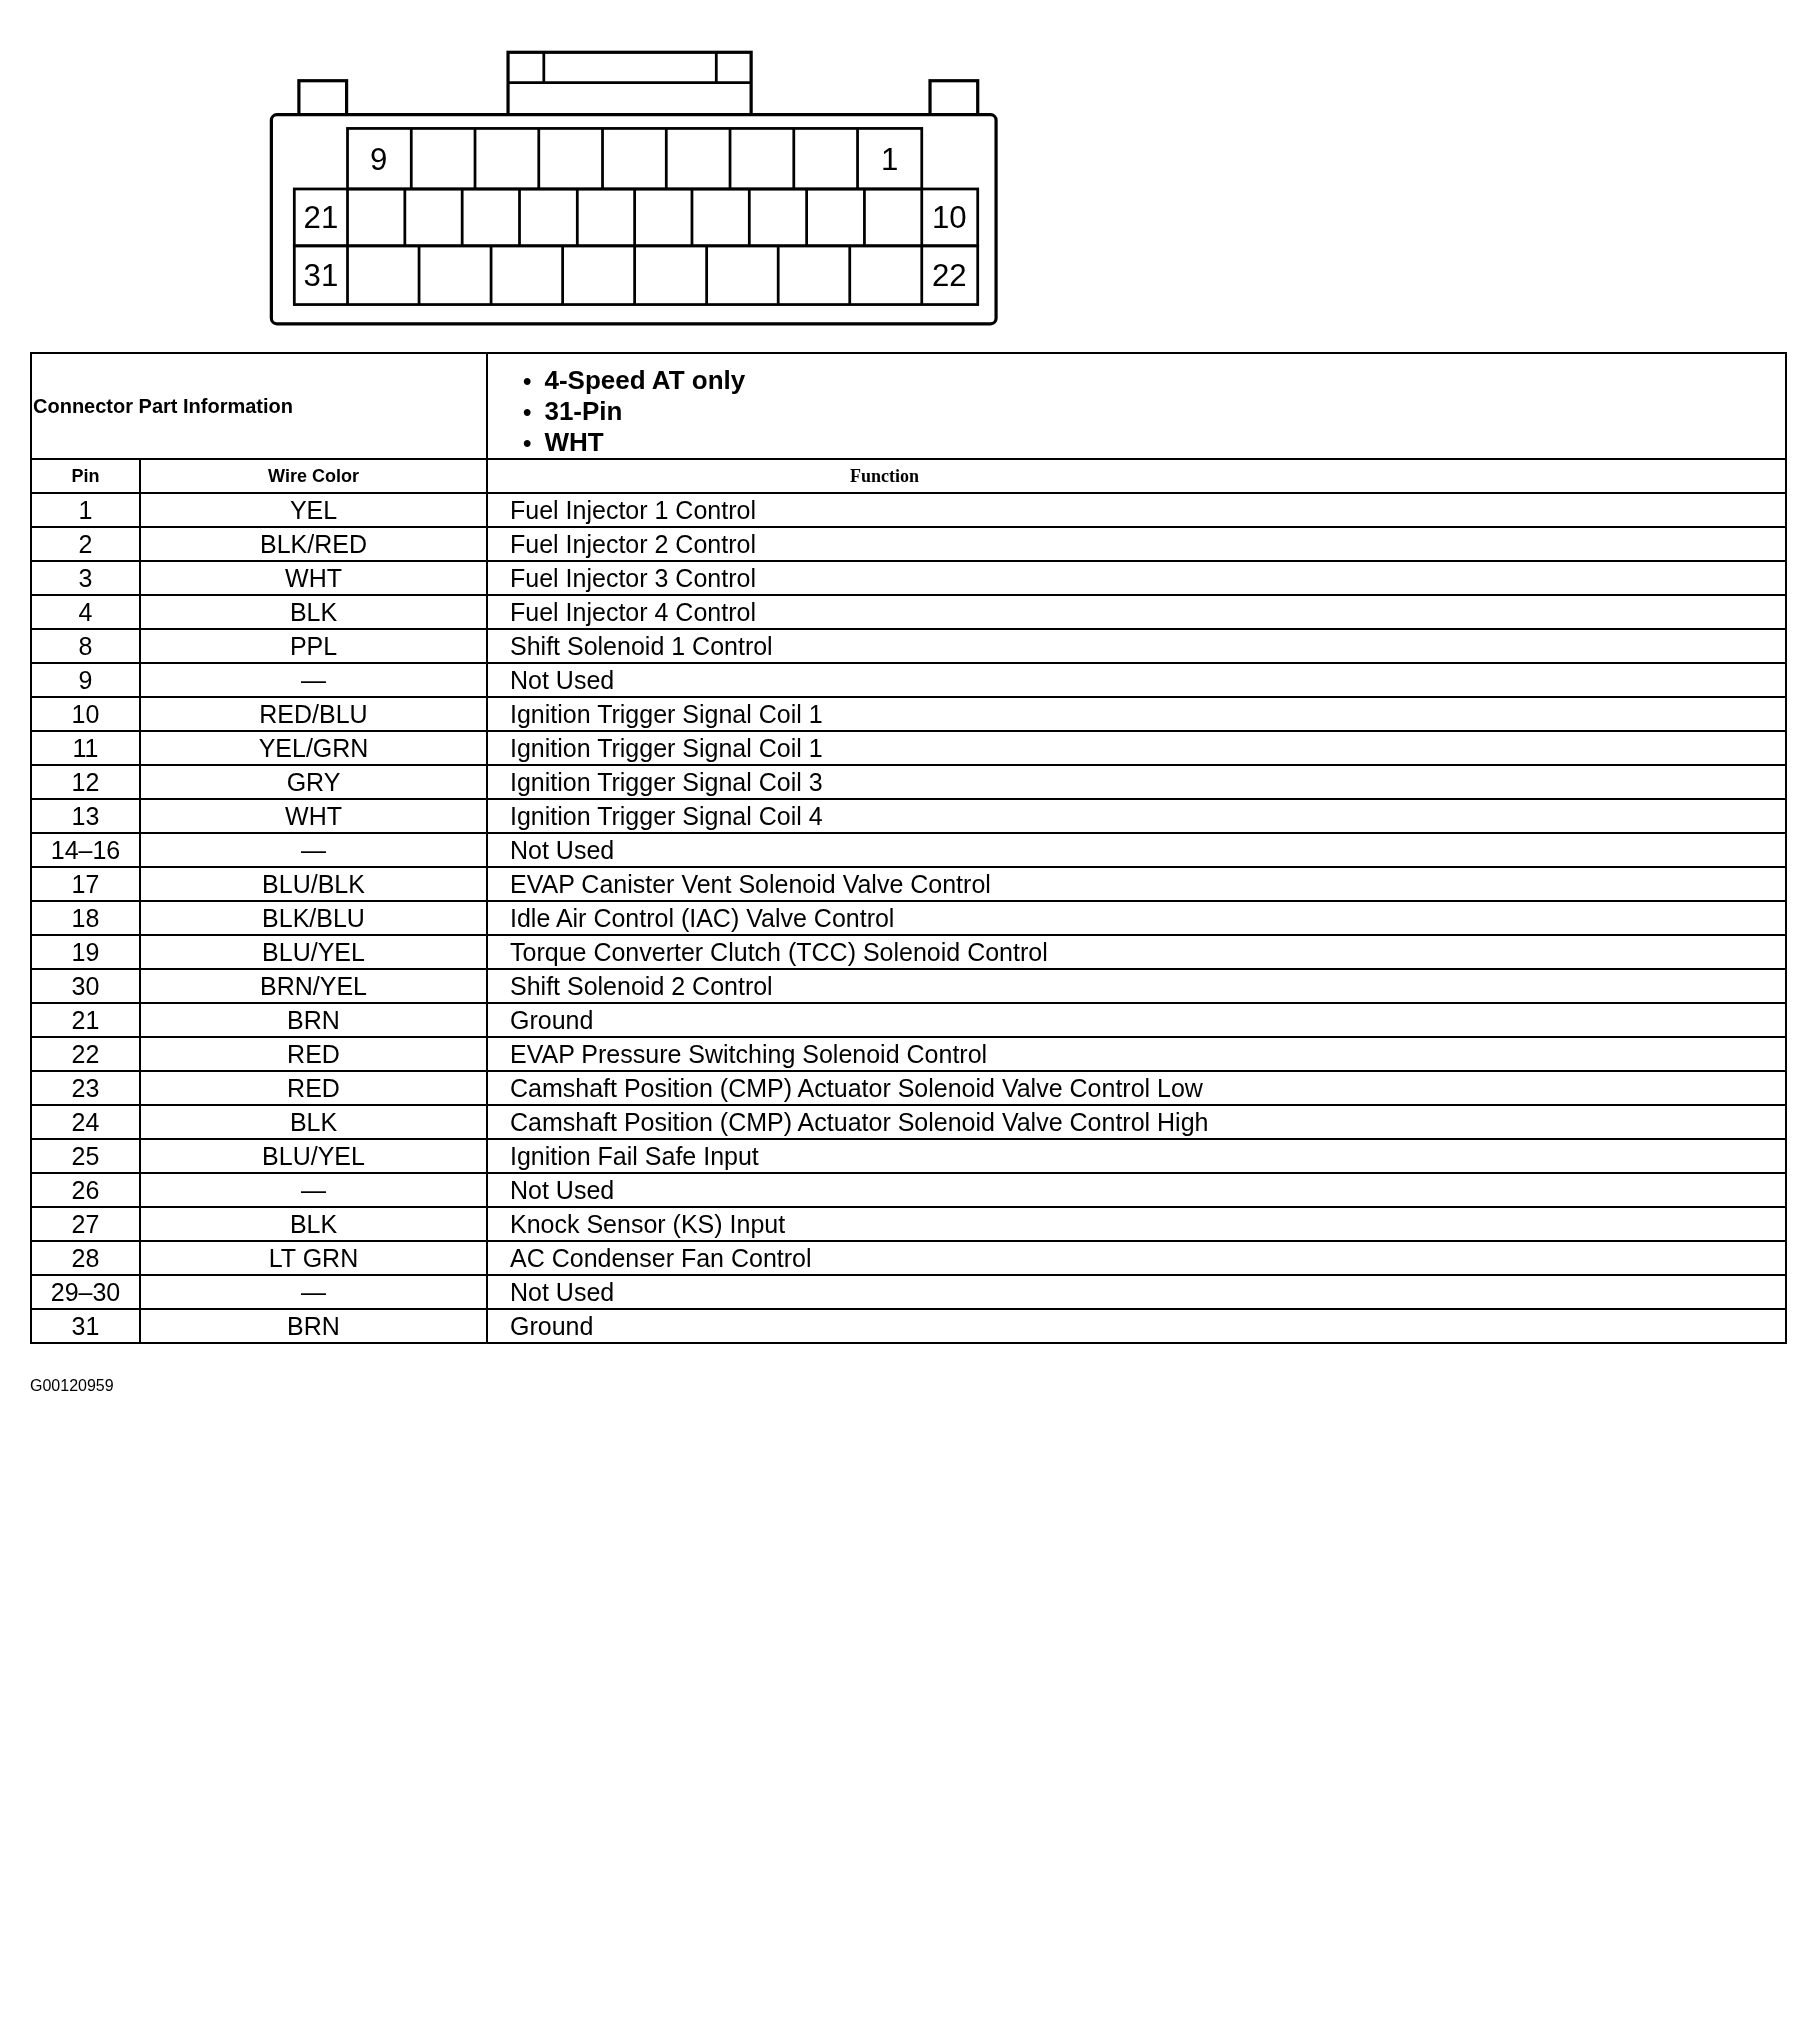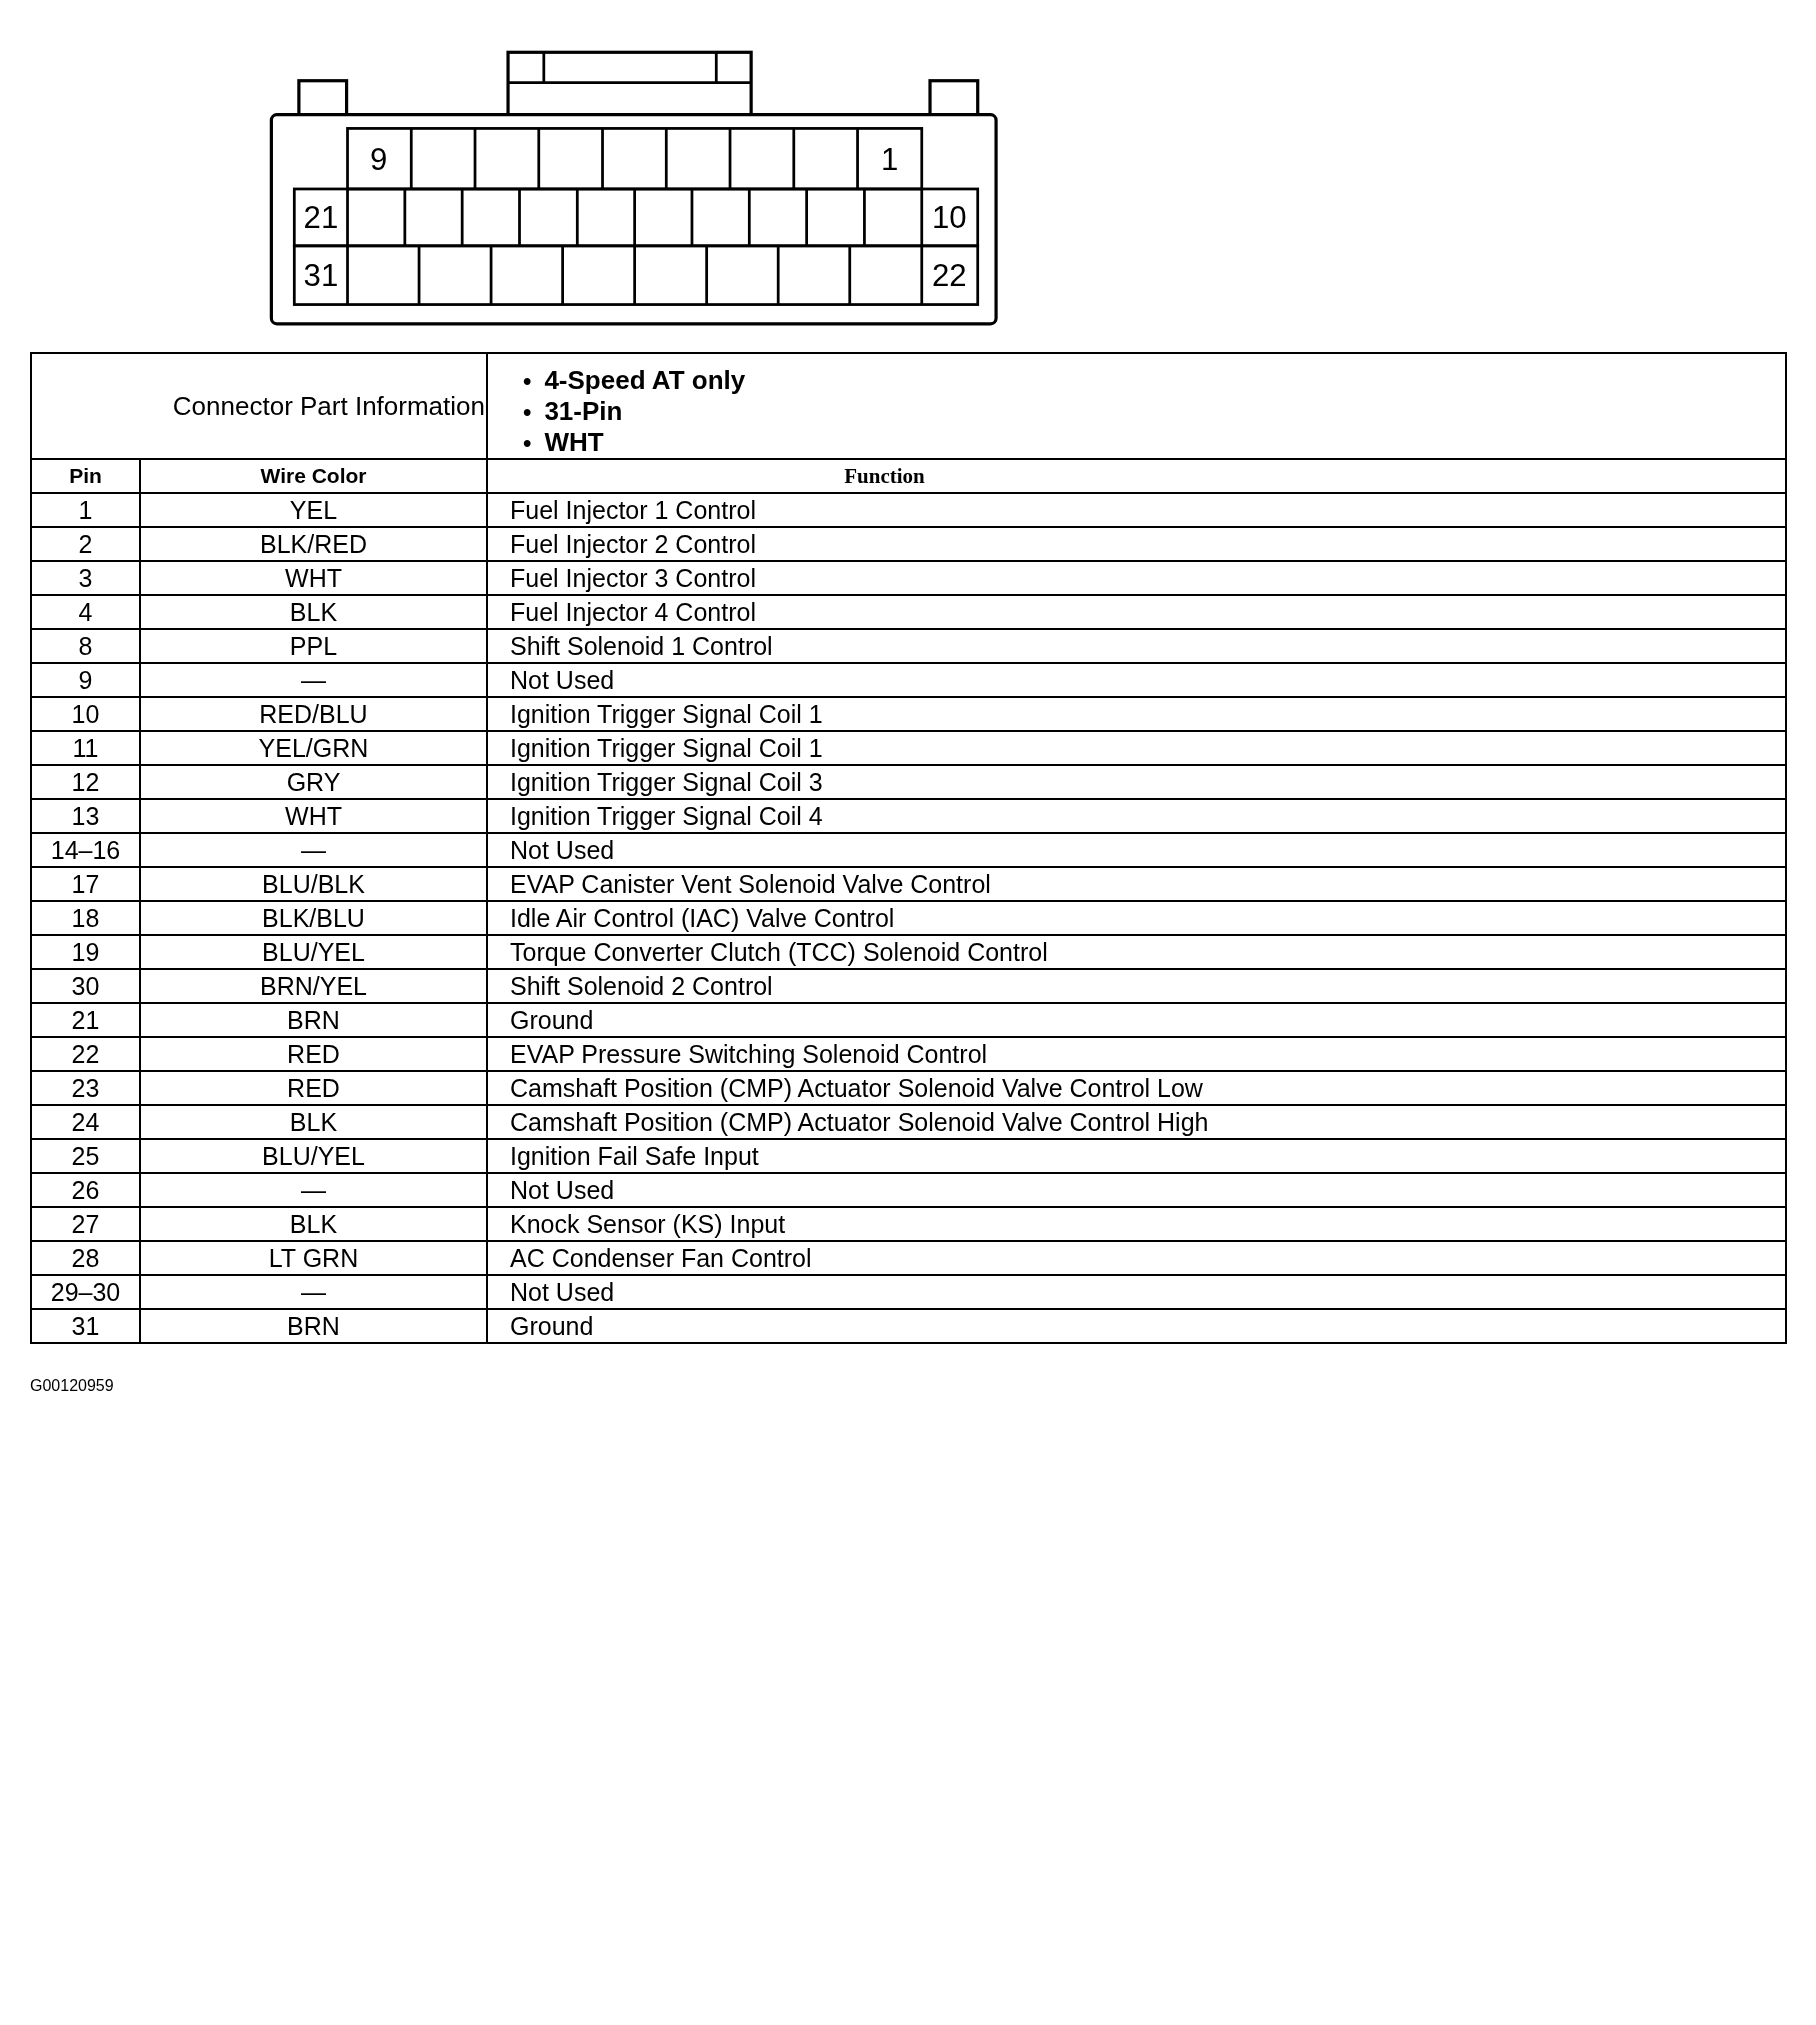--- a/index.html
+++ b/index.html
@@ -32,40 +32,40 @@
   table.pinout {
     border-collapse: collapse;
     table-layout: fixed;
     width: 1756px;
     background: #ffffff;
   }
   table.pinout td, table.pinout th { border: 2.8px solid #000; overflow: hidden; }
 
   .part-info-row { height: 98px; }
   .part-info-cell {
-    text-align: right;
+    text-align: left;
     vertical-align: middle;
-    font-weight: normal;
-    font-size: 26px;
+    font-weight: bold;
+    font-size: 20px;
   }
   .bullets-cell { vertical-align: top; padding: 11px 0 0 35px; }
   .bullet-line {
     display: flex;
     align-items: baseline;
     gap: 13px;
     font-weight: bold;
     font-size: 26px;
     line-height: 30px;
   }
   .bullet-dot { font-size: 24px; }
 
   .header-row { height: 34px; }
   table.pinout th {
     font-weight: bold;
-    font-size: 21px;
+    font-size: 18px;
     text-align: center;
     vertical-align: middle;
   }
   .th-function { padding-right: 505px; font-family: Liberation Serif, serif; }
 
   tr[data-name="table-row"] { height: 34px; }
   tr[data-name="table-row"] td {
     font-size: 25px;
     vertical-align: middle;
     white-space: nowrap;

